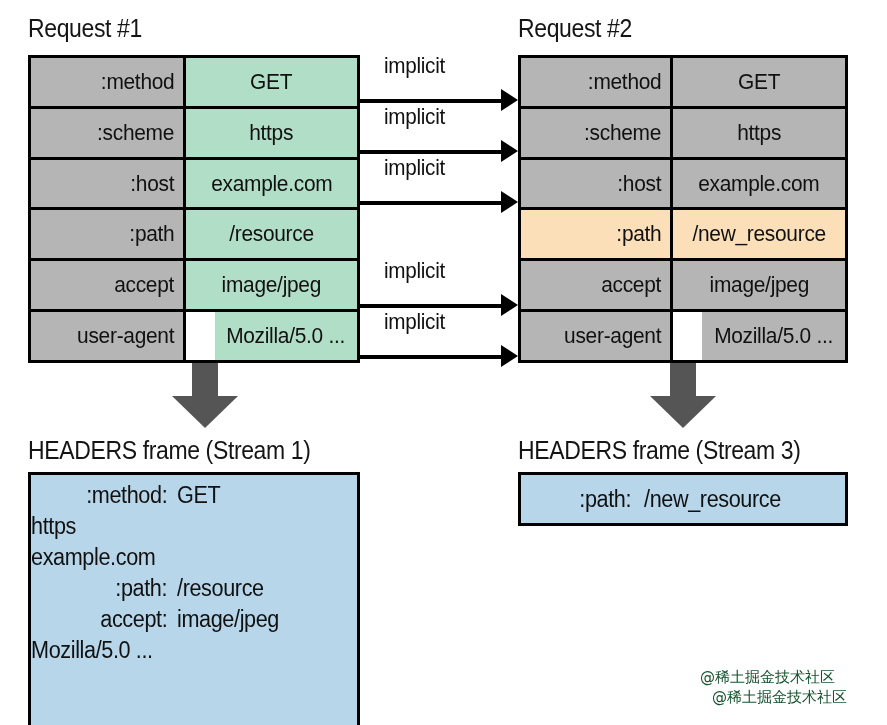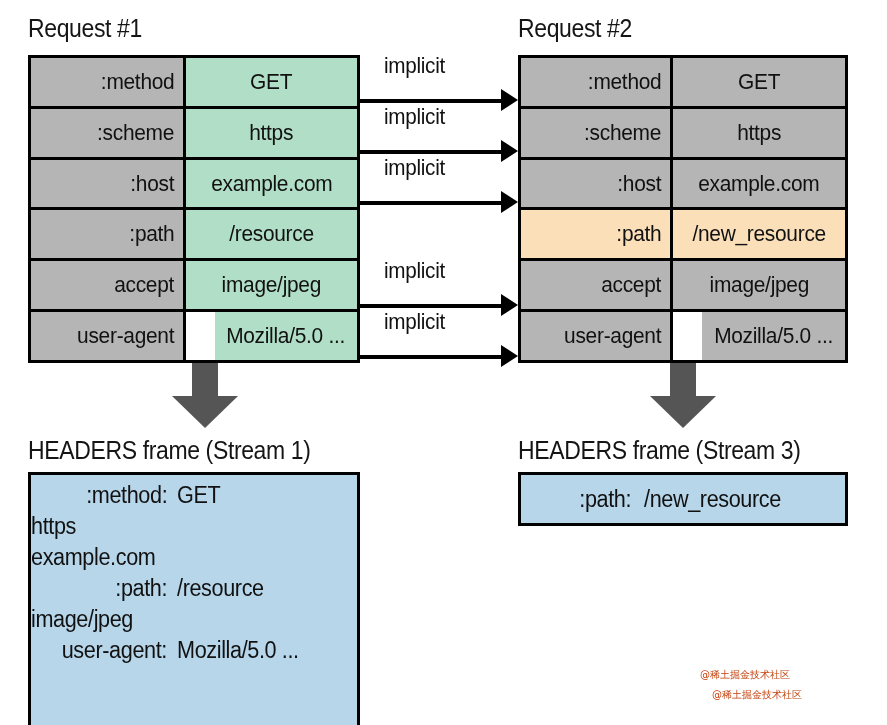--- a/index.html
+++ b/index.html
@@ -144,22 +144,22 @@
   .fl-name span,.fl-val span{transform:scaleX(0.94);display:inline-block;transform-origin:right center;}
   .fl-val span{transform-origin:left center;}
 
   #frame-box-2 .frame-line{height:48px;justify-content:center;font-size:23px;}
   #frame-box-2 .fl-name{flex:0 0 auto;width:auto;text-align:right;padding-right:13px;}
   #frame-box-2 .fl-val{flex:0 0 auto;}
 
   
   .watermark{
     position:absolute;
-    color:#c2410c;
-    font-size:10px;
+    color:#14532d;
+    font-size:15px;
     white-space:nowrap;
     font-family:"DejaVu Sans",sans-serif;
   }
   #watermark-1{left:700px;top:668px;}
   #watermark-2{left:712px;top:688px;}
 </style>
 </head>
 <body>
 
 <div class="stage">
@@ -320,24 +320,24 @@
         <div class="fl-val"><span>https</span></div>
       </div>
       <div class="frame-line">
         <div class="fl-val"><span>example.com</span></div>
       </div>
       <div class="frame-line">
         <div class="fl-name"><span>:path:</span></div>
         <div class="fl-val"><span>/resource</span></div>
       </div>
       <div class="frame-line">
+        <div class="fl-name"><span>accept:</span></div>
         <div class="fl-val"><span>image/jpeg</span></div>
       </div>
       <div class="frame-line">
-        <div class="fl-name"><span>user-agent:</span></div>
         <div class="fl-val"><span>Mozilla/5.0 ...</span></div>
       </div>
     </div>
   </div>
 
   <div class="frame-box" id="frame-box-2">
     <div class="frame-list">
       <div class="frame-line">
         <div class="fl-name"><span>:path:</span></div>
         <div class="fl-val"><span>/new_resource</span></div>

